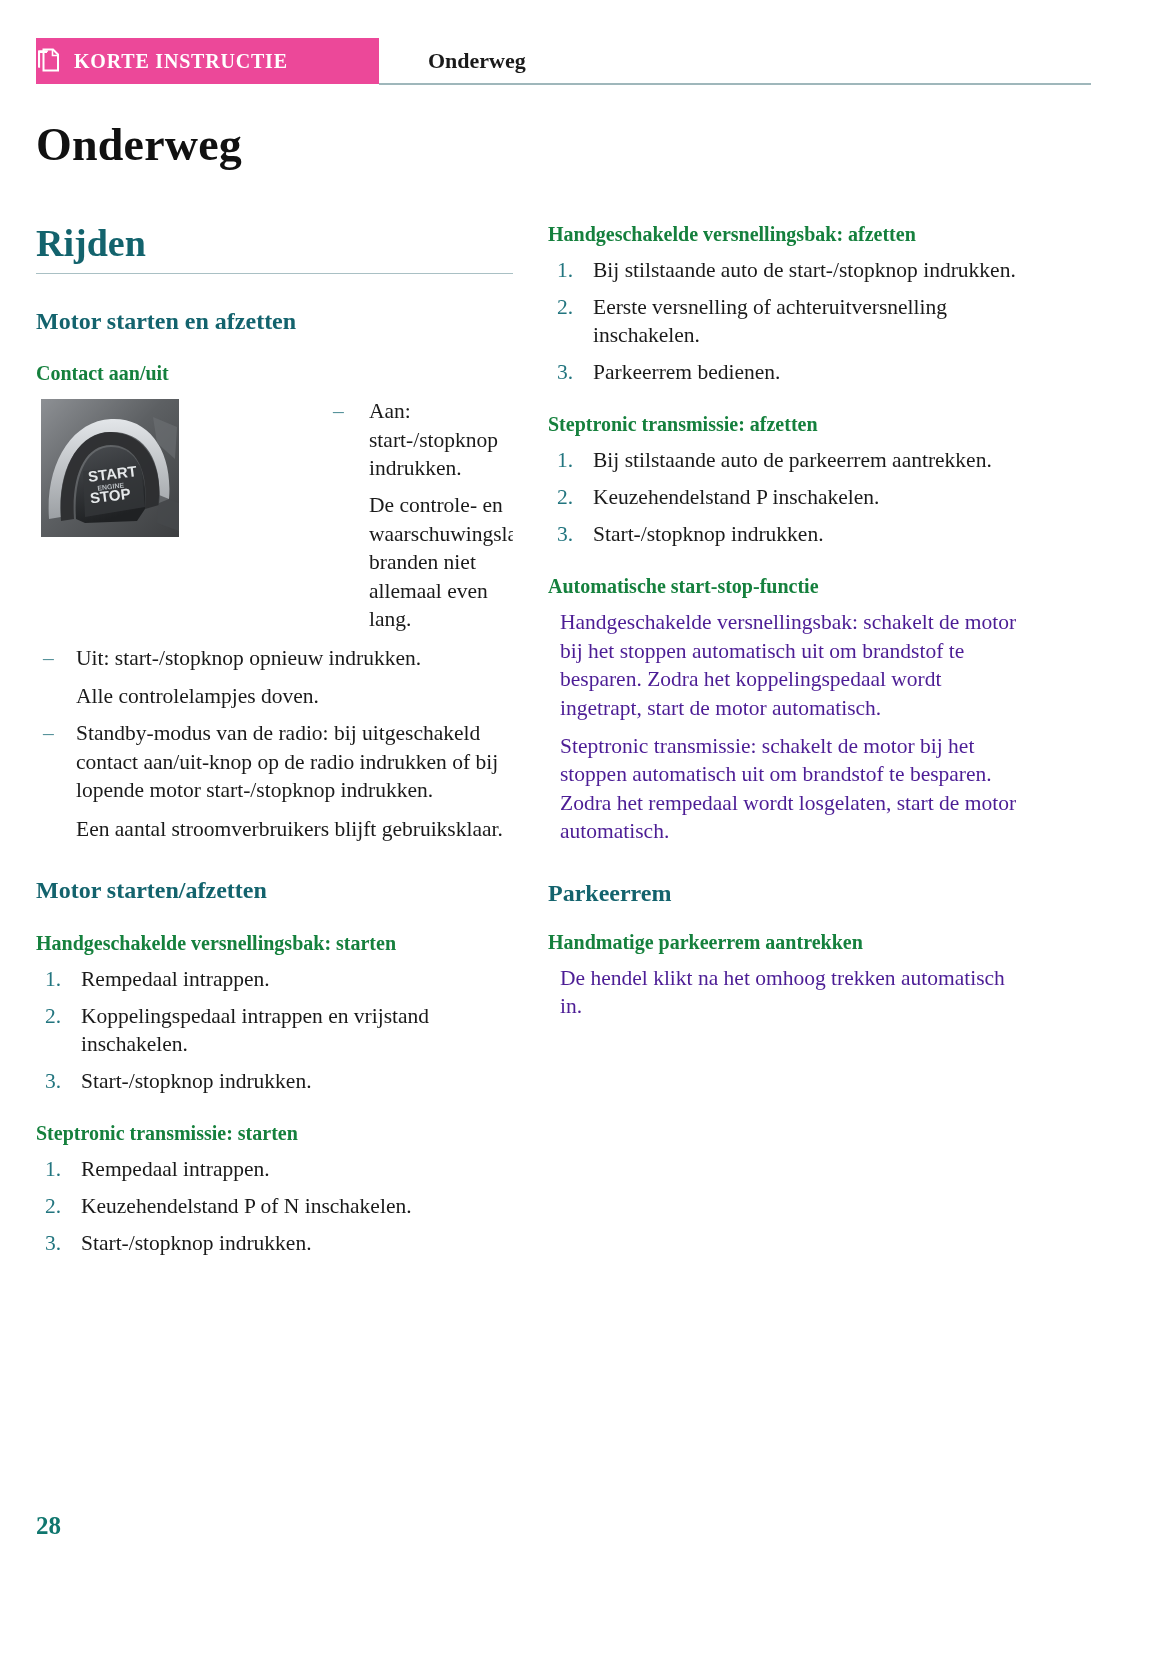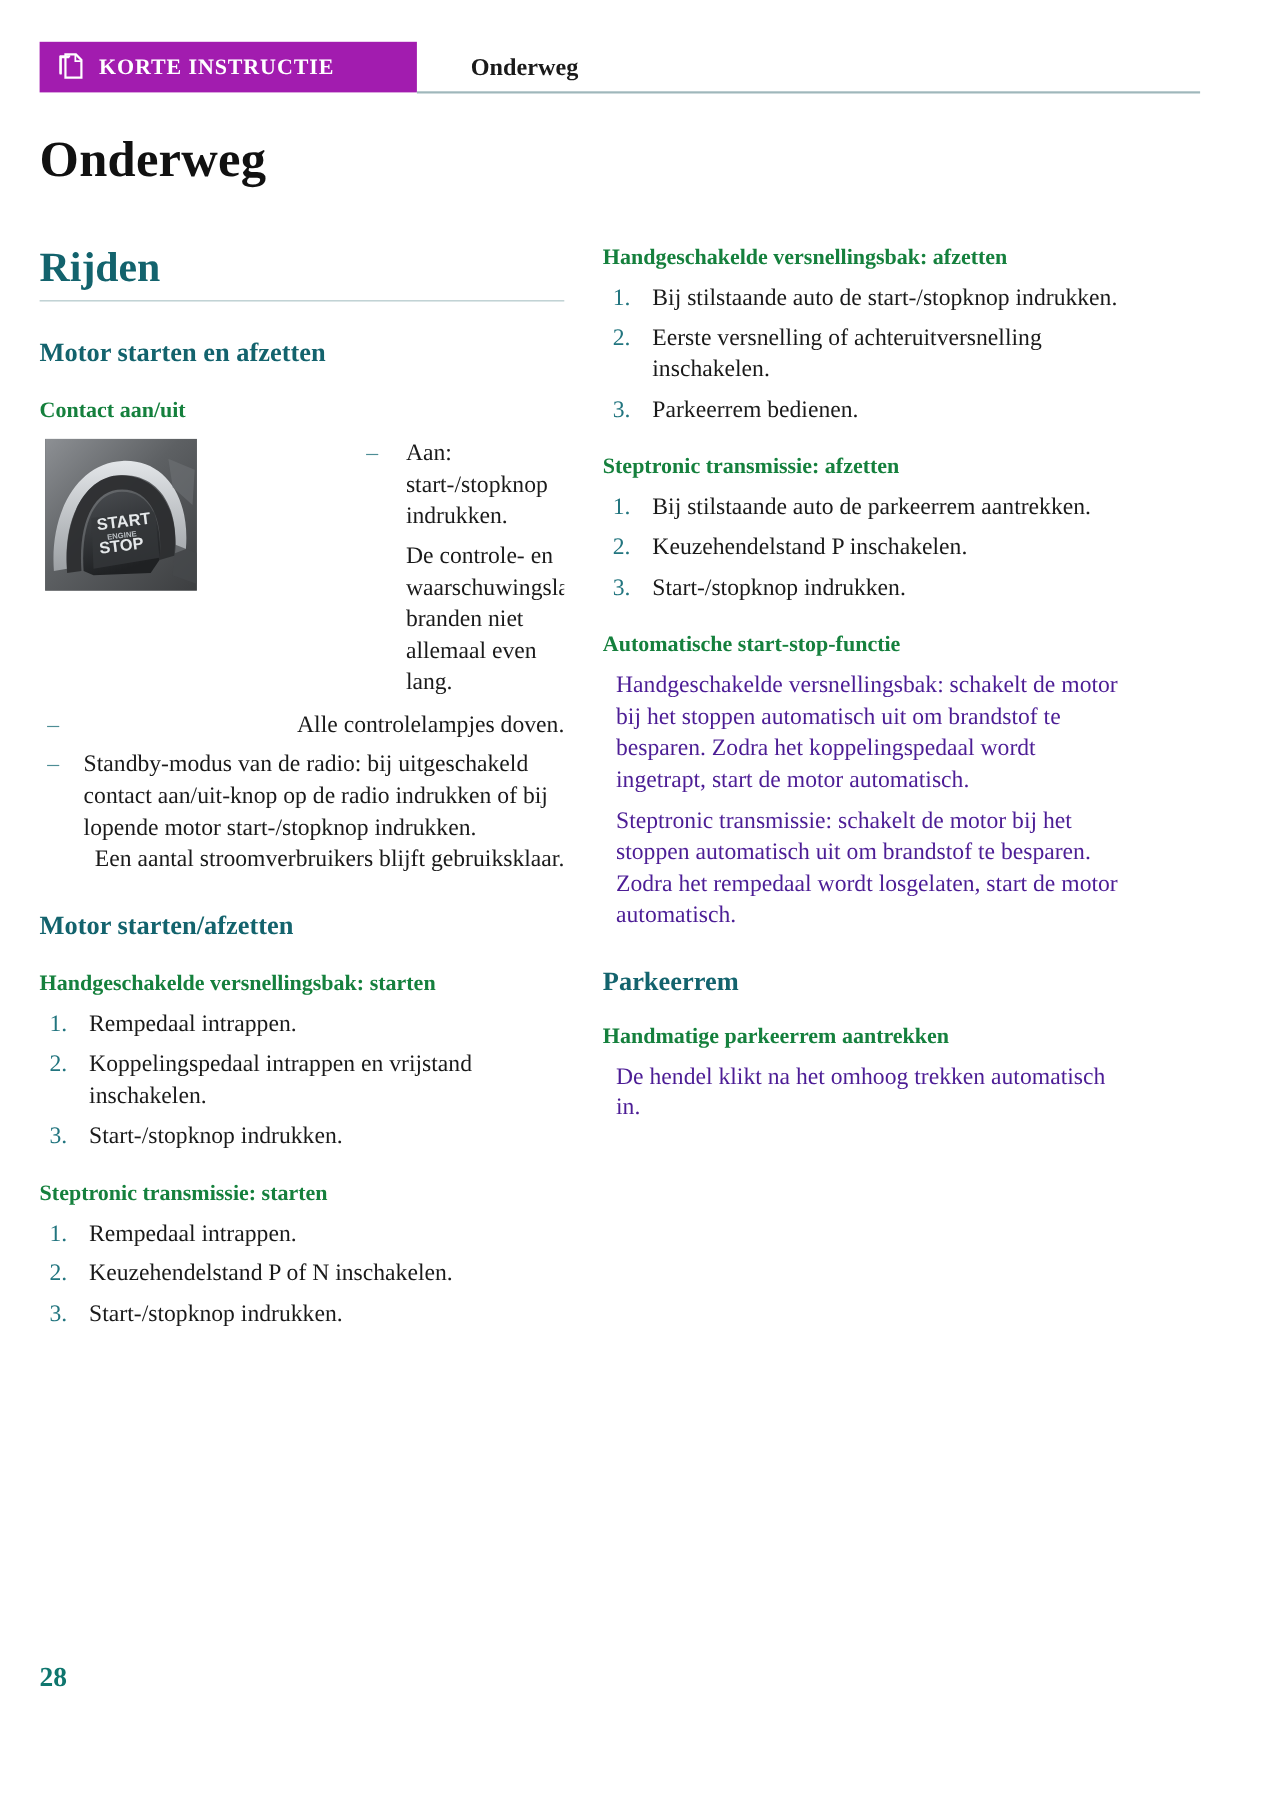--- a/index.html
+++ b/index.html
@@ -23,25 +23,24 @@
     left: 36px;
     width: 1055px;
     height: 46px;
   }
   .header-tab {
     position: absolute;
     left: 0;
     top: 0;
     height: 46px;
     width: 343px;
-    background: #a21caf;
+    background: #ec4899;
     display: flex;
     align-items: center;
     box-sizing: border-box;
-    padding-left: 16px;
   }
   .header-icon {
     width: 24px;
     height: 26px;
     margin-right: 14px;
     flex: 0 0 auto;
     display: block;
   }
   .header-tab-label {
     color: #ffffff;
@@ -141,22 +140,21 @@
   ul.dash > li .dash-mark {
     position: absolute;
     left: 7px;
     top: 0;
     color: #4d8d95;
     font-size: 21.5px;
     line-height: 1.33;
   }
   ul.dash > li .note {
     display: block;
-    margin-top: 0;
-    text-align: right;
+    margin-top: 10px;
   }
 
   
   ol.num {
     list-style: none;
     margin: 10px 0 0 0;
     padding: 0;
     counter-reset: step;
   }
   ol.num > li {
@@ -291,20 +289,21 @@
         <span class="dash-mark">–</span>
         <span>Aan: start-/stopknop indrukken.</span>
         <span class="note">De controle- en waarschuwingslampjes branden niet allemaal even lang.</span>
       </li>
     </ul>
   </div>
 
   <ul class="dash">
     <li>
       <span class="dash-mark">–</span>
+      <span>Uit: start-/stopknop opnieuw indrukken.</span>
       <span class="note">Alle controlelampjes doven.</span>
     </li>
     <li>
       <span class="dash-mark">–</span>
       <span>Standby-modus van de radio: bij uitgeschakeld contact aan/uit-knop op de radio indrukken of bij lopende motor start-/stopknop indrukken.</span>
       <span class="note">Een aantal stroomverbruikers blijft gebruiksklaar.</span>
     </li>
   </ul>
 
   <h3 class="sub">Motor starten/afzetten</h3>

